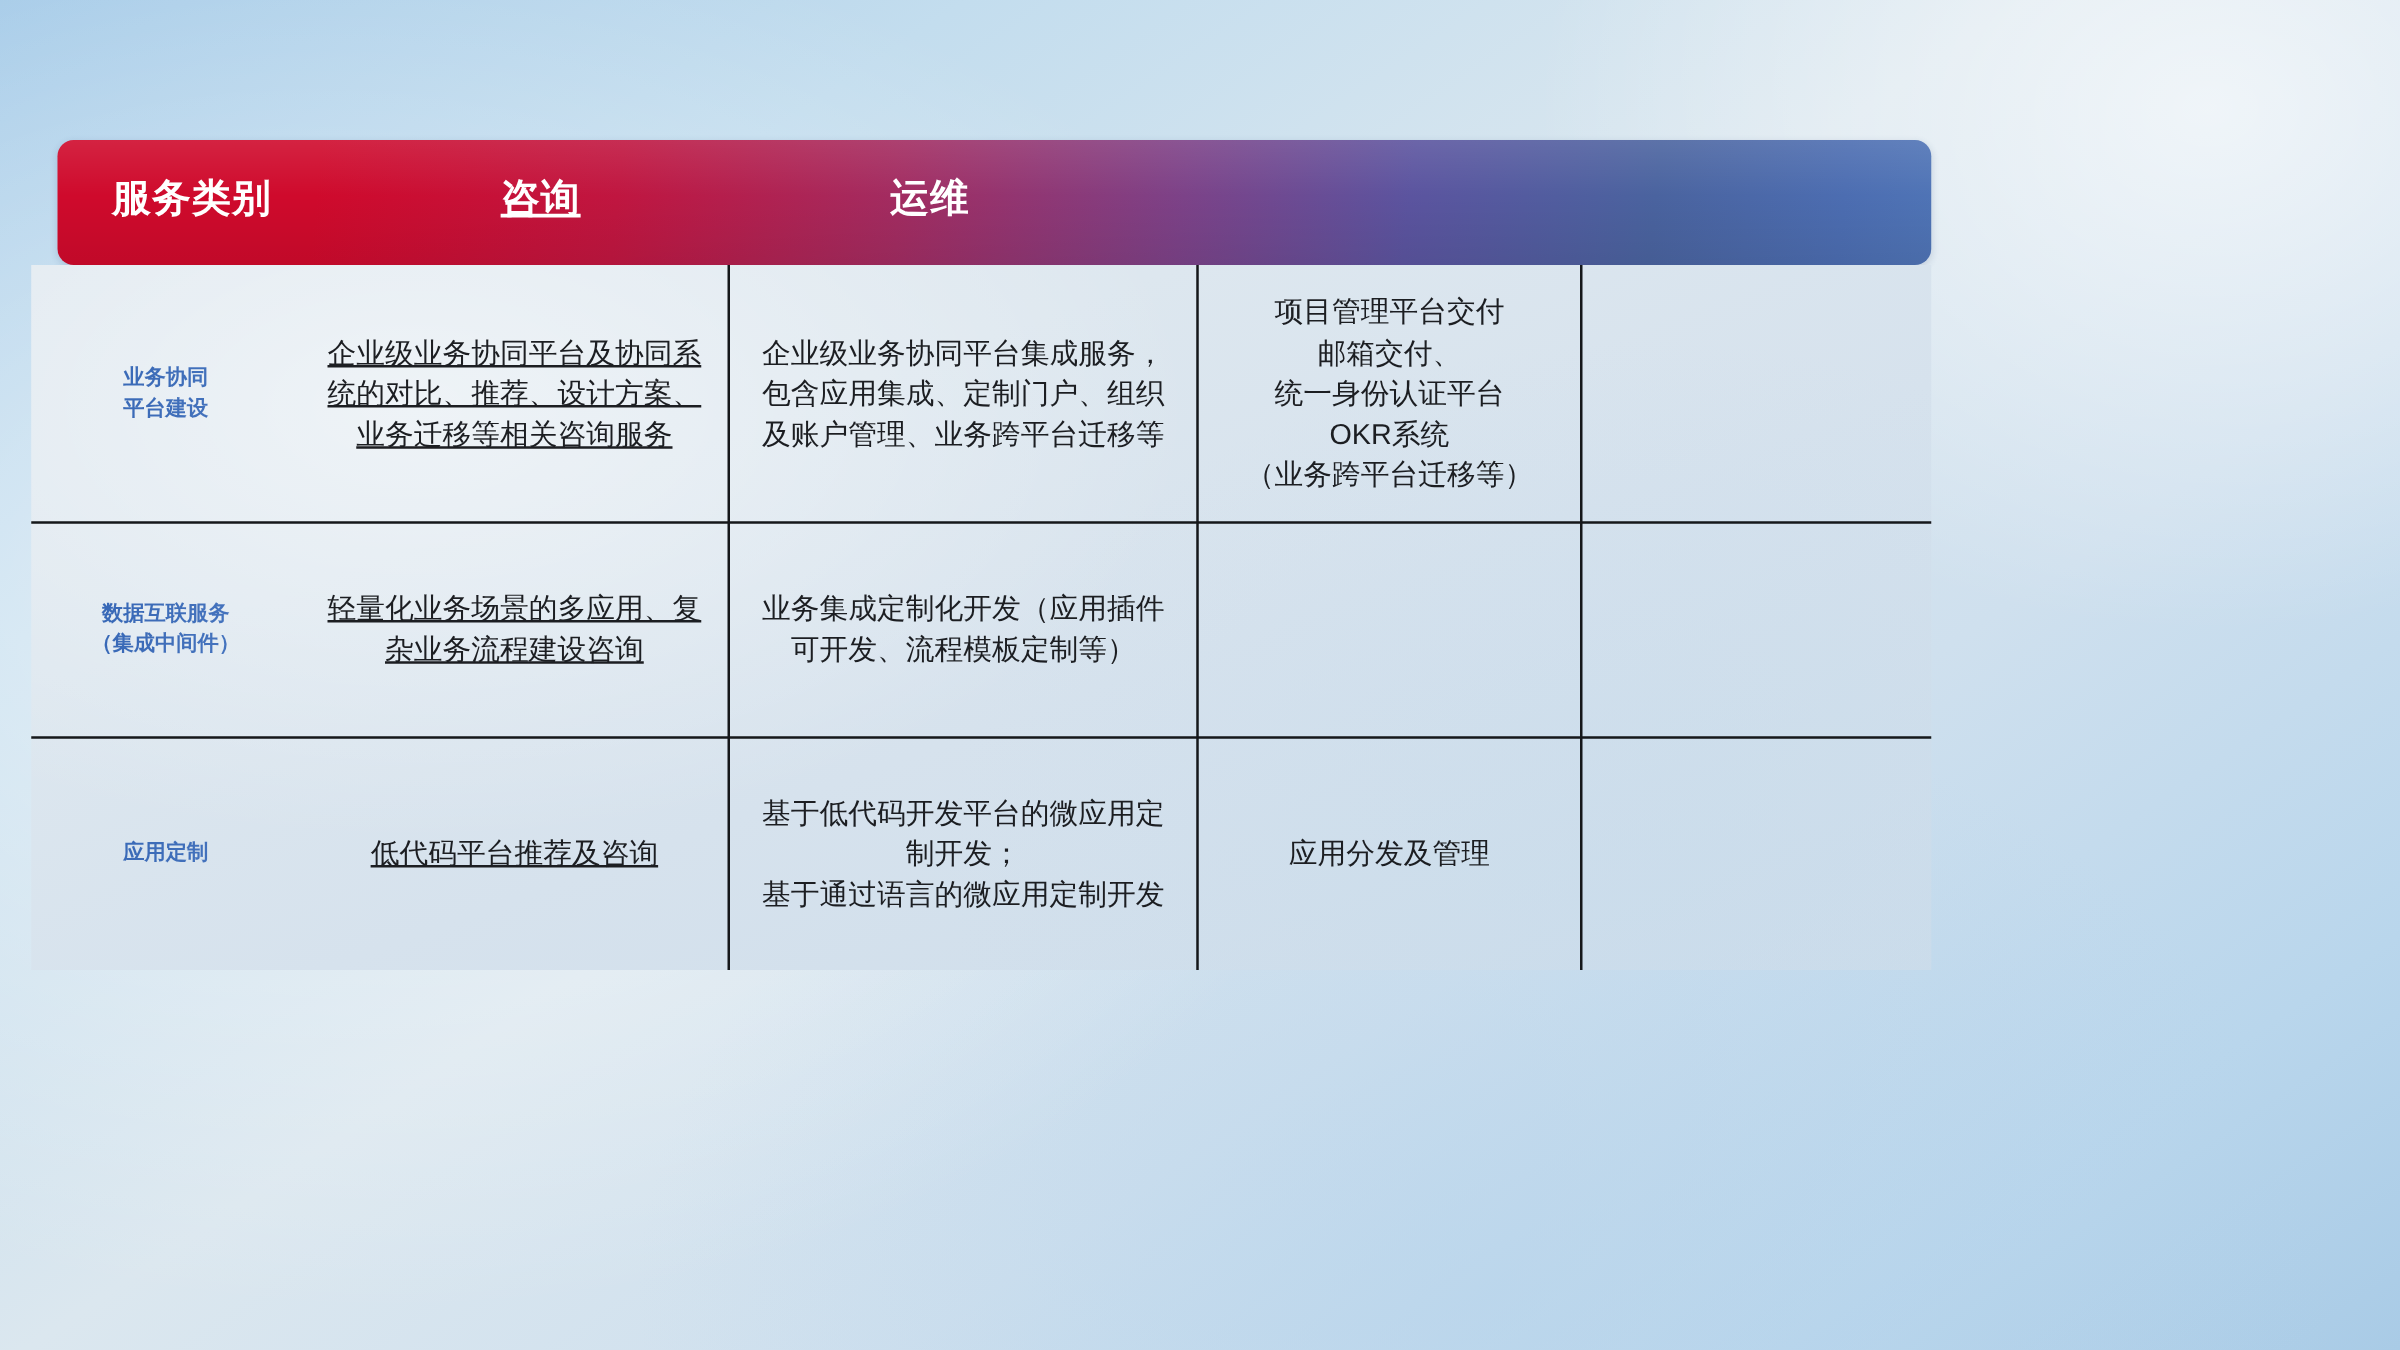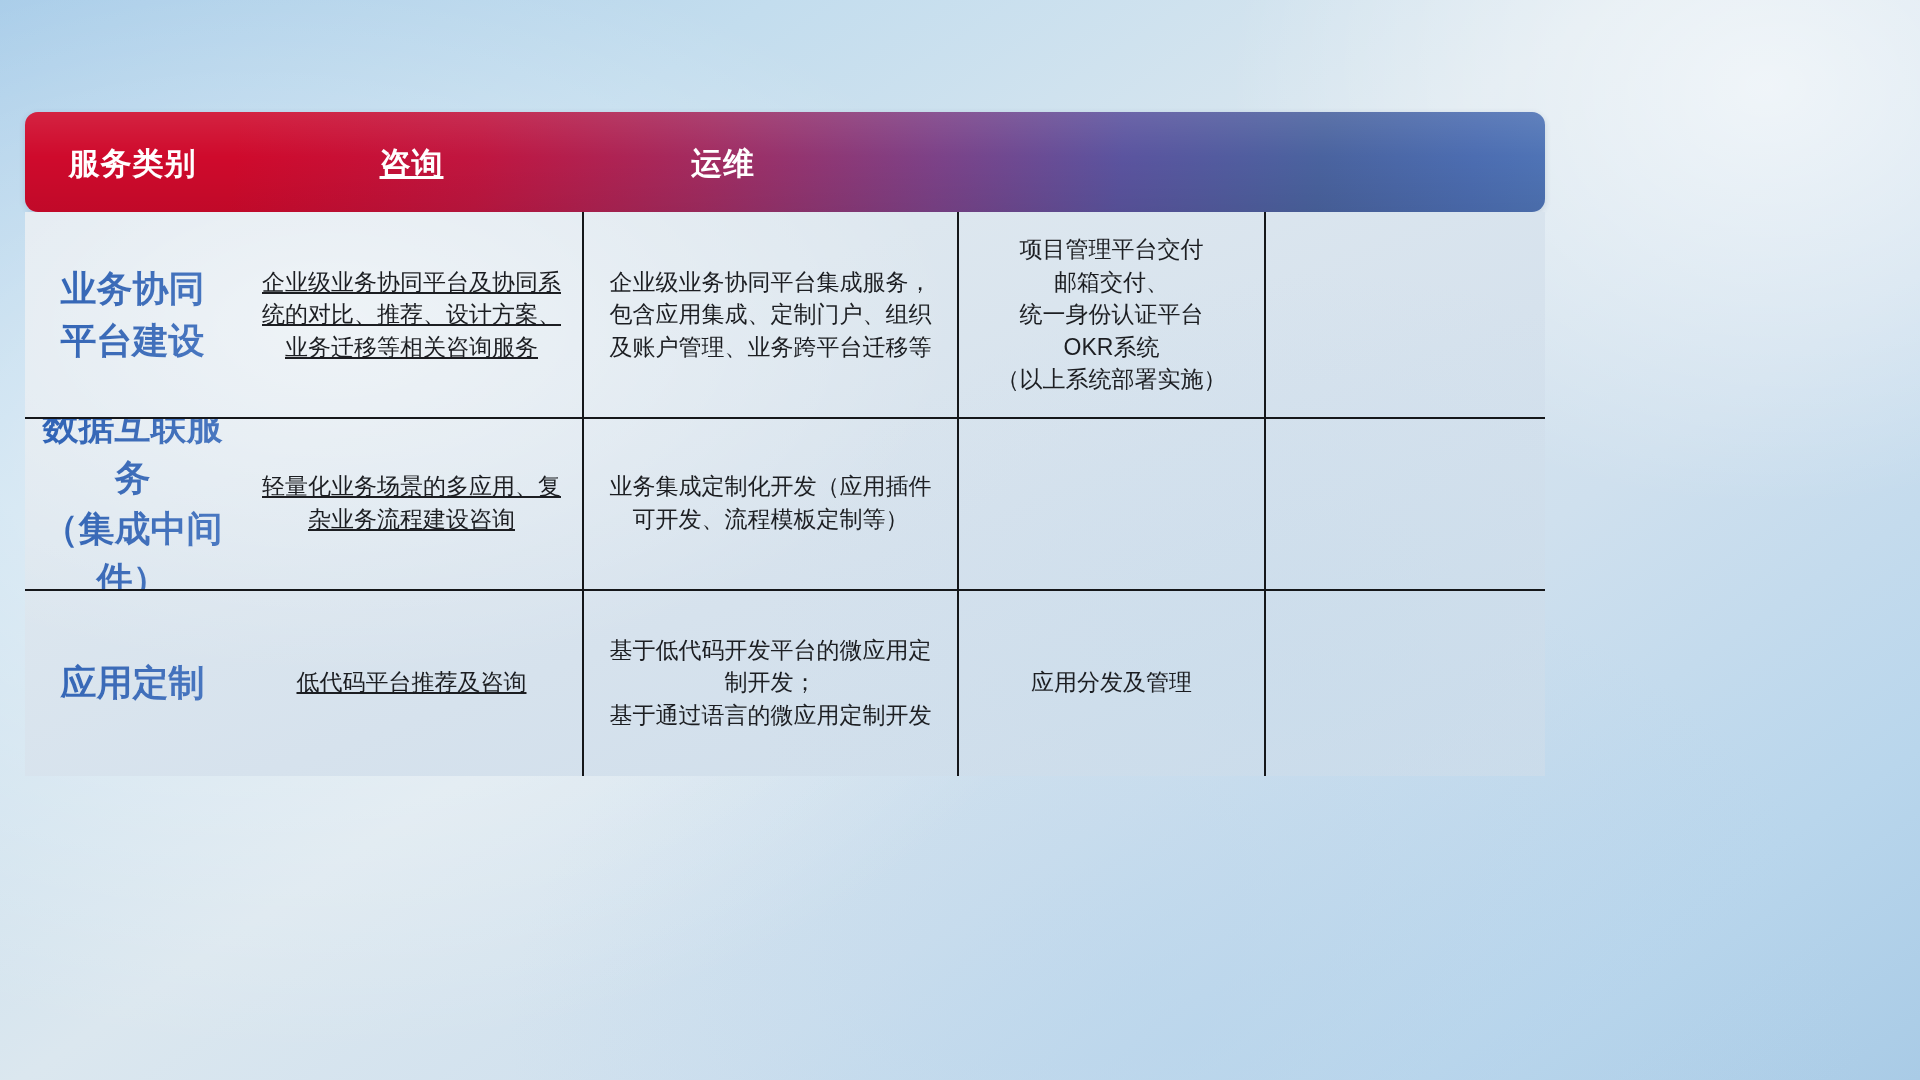--- a/index.html
+++ b/index.html
@@ -27,22 +27,23 @@
       linear-gradient(160deg,#dfe8ef 0%,#dde7ef 30%,#d6e2ed 58%,#ccdcea 100%);
   }
 
   
   .thead{
     position:relative;height:103px;border-radius:13px;
     background:linear-gradient(96deg,
       #cf0a2c 0%, #cf0a2c 14%, #c01640 30%, #a22c61 45%,
       #7c4288 60%, #5b549f 72%, #4a639f 85%, #4c6db1 95%, #4f74b6 100%);
     box-shadow:0 2px 6px rgba(40,60,110,.16);
-    display:flex;align-items:flex-start;
+    display:flex;align-items:flex-end;
     overflow:hidden;
+    margin-left:21px;
   }
   .thead::after{
     content:"";position:absolute;inset:0;border-radius:13px;
     background:linear-gradient(180deg,rgba(255,255,255,.10) 0%,rgba(255,255,255,0) 45%,rgba(0,0,0,.07) 100%);
     pointer-events:none;
   }
   .th{
     display:flex;align-items:center;justify-content:center;
     color:#fff;font-size:31px;font-weight:700;letter-spacing:1px;
     height:103px;position:relative;z-index:2;
@@ -65,21 +66,21 @@
     content:"";position:absolute;left:0;top:0;width:100%;height:2px;
     background:#15171a;
   }
   .cell{
     display:flex;align-items:center;justify-content:center;
     text-align:center;box-sizing:border-box;padding:6px 14px;
     font-size:23px;line-height:1.42;color:#1c1e22;
     white-space:pre-line;
   }
   .label{
-    font-size:36px;font-weight:700;line-height:1.42;
+    font-size:17px;font-weight:700;line-height:1.42;
     background:linear-gradient(100deg,#2d62b6 0%,#3d6cb8 45%,#4e7cc4 100%);
     -webkit-background-clip:text;background-clip:text;
     -webkit-text-fill-color:transparent;color:#2d62b6;
   }
 
   
   .vline{position:absolute;top:0;width:2px;background:#15171a;}
   .v1{left:557px;height:100%;}
   .v2{left:932px;height:100%;}
   .v3{left:1239px;height:100%;}
@@ -105,21 +106,21 @@
         <div class="cell c1">企业级业务协同平台及协同系
 统的对比、推荐、设计方案、
 业务迁移等相关咨询服务</div>
         <div class="cell c2">企业级业务协同平台集成服务，
 包含应用集成、定制门户、组织
 及账户管理、业务跨平台迁移等</div>
         <div class="cell c3">项目管理平台交付
 邮箱交付、
 统一身份认证平台
 OKR系统
-（以上系统部署实施）</div>
+（业务跨平台迁移等）</div>
       </div>
 
       <div class="row r2">
         <div class="cell c0 label">数据互联服务
 （集成中间件）</div>
         <div class="cell c1">轻量化业务场景的多应用、复
 杂业务流程建设咨询</div>
         <div class="cell c2">业务集成定制化开发（应用插件
 可开发、流程模板定制等）</div>
         <div class="cell c3"></div>

